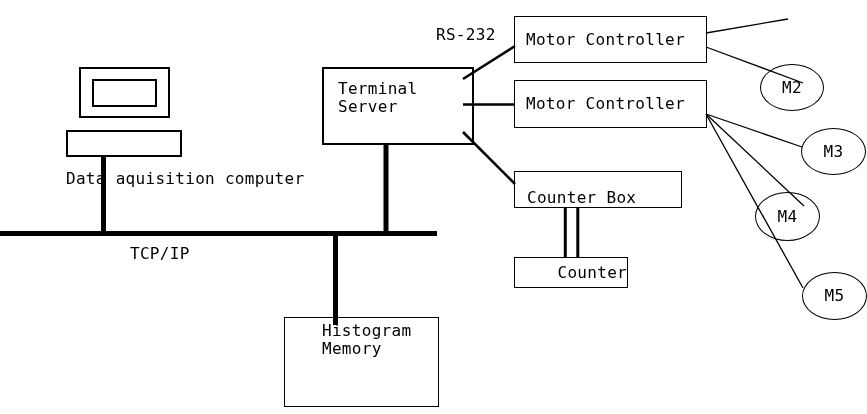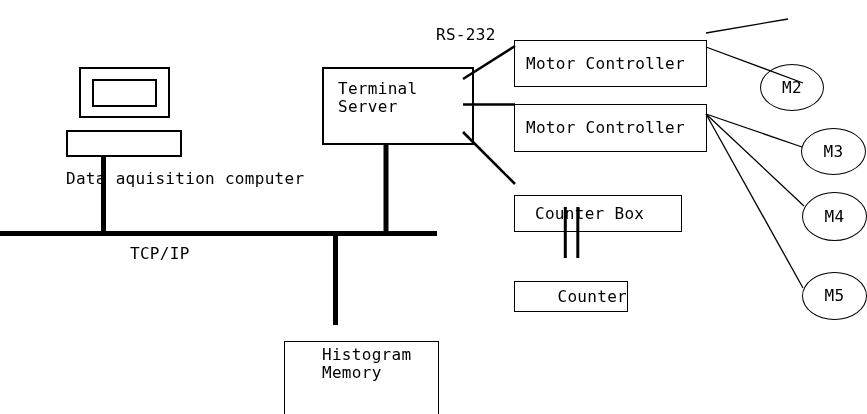--- a/index.html
+++ b/index.html
@@ -20,21 +20,20 @@
     overflow: hidden;
   }
   .box {
     position: absolute;
     box-sizing: border-box;
     background: #ffffff;
     border: 2px solid #000000;
   }
   .box.thin {
     border-width: 1.5px;
-    margin-top: 24px;
   }
   .node-center {
     display: flex;
     align-items: center;
   }
   .label {
     position: absolute;
     white-space: pre-line;
     text-align: right;
   }
@@ -48,27 +47,27 @@
     align-items: center;
     justify-content: center;
   }
   
   .monitor       { left: 79px;  top: 67px;  width: 91px;  height: 51px; }
   .screen        { left: 92px;  top: 79px;  width: 65px;  height: 28px; }
   .keyboard      { left: 66px;  top: 130px; width: 116px; height: 27px; }
   .terminal-server { left: 322px; top: 67px; width: 152px; height: 78px; padding: 11px 0 16px 14px; }
   .mc1           { left: 514px; top: 16px;  width: 193px; height: 47px; padding-left: 11px; }
   .mc2           { left: 514px; top: 80px;  width: 193px; height: 48px; padding-left: 11px; }
-  .counter-box   { left: 514px; top: 171px; width: 168px; height: 37px; padding-left: 20px; }
+  .counter-box   { left: 514px; top: 171px; width: 168px; height: 37px; padding-left: 12px; align-items: flex-end; }
   .counter       { left: 514px; top: 257px; width: 114px; height: 31px; padding-left: 12px; justify-content: flex-end; }
   .histogram     { left: 284px; top: 317px; width: 155px; height: 90px; padding: 4px 0 0 37px; }
   .m1 { left: 786px; top: 3px;   width: 67px; height: 47px; }
   .m2 { left: 760px; top: 64px;  width: 64px; height: 47px; }
   .m3 { left: 801px; top: 128px; width: 65px; height: 47px; }
-  .m4 { left: 802px; top: 192px; width: 65px; height: 49px; }
+  .m4 { left: 755px; top: 192px; width: 65px; height: 49px; }
   .m5 { left: 802px; top: 272px; width: 65px; height: 48px; }
   .daq-label   { left: 66px;  top: 170px; }
   .tcpip-label { left: 130px; top: 245px; }
   .rs232-label { left: 436px; top: 26px; }
   .wires {
     position: absolute;
     left: 0;
     top: 0;
     pointer-events: none;
     z-index: 5;

